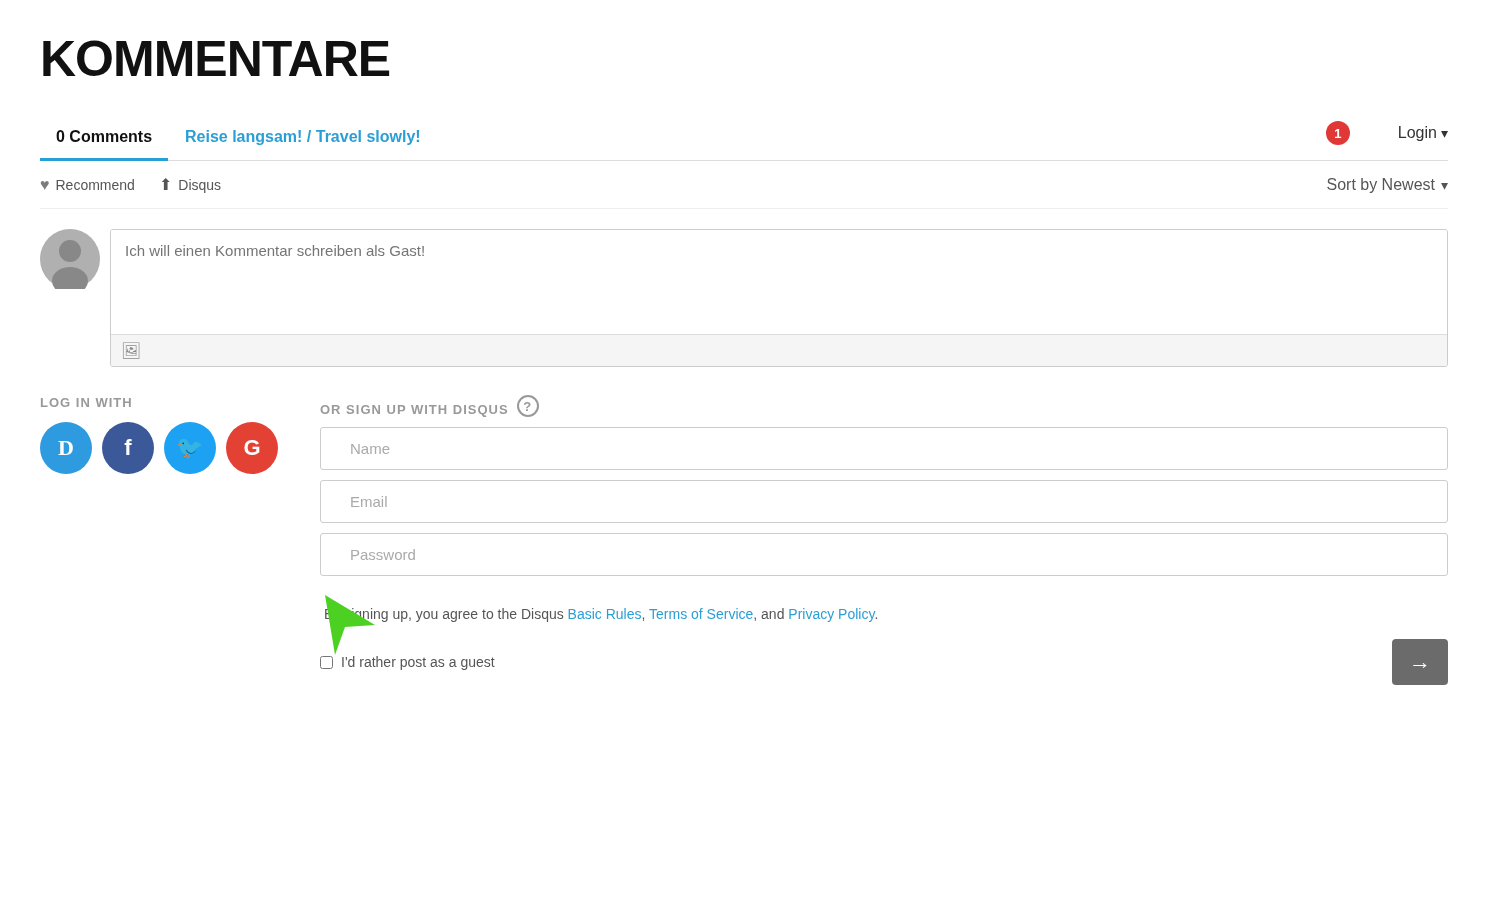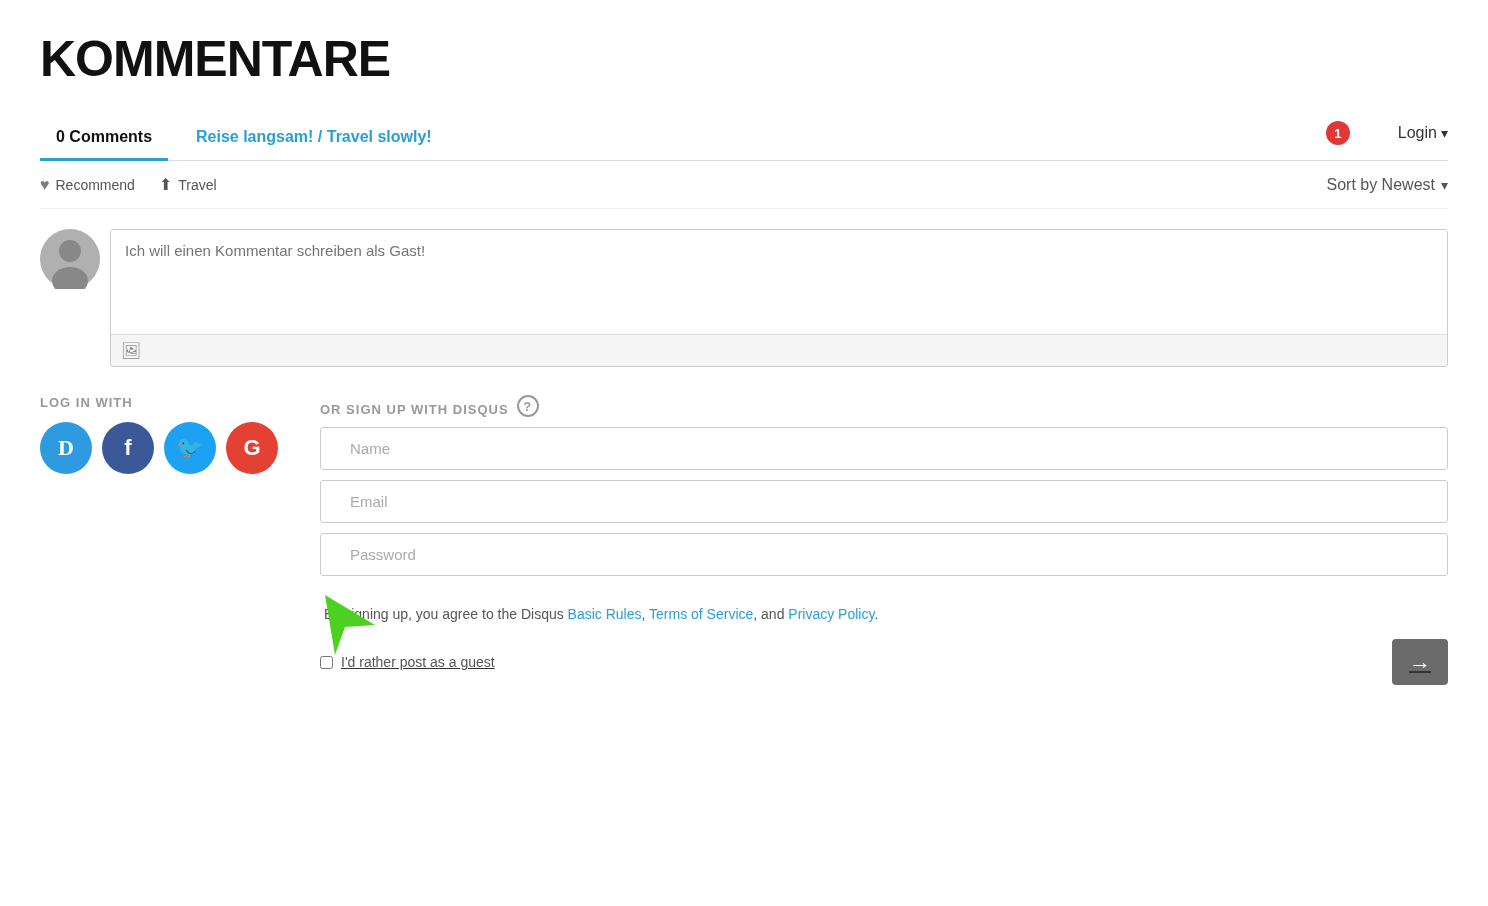--- a/index.html
+++ b/index.html
@@ -22,21 +22,21 @@
     .tabs-bar {
       display: flex;
       align-items: center;
       border-bottom: 1px solid #ddd;
       margin-bottom: 0;
       justify-content: space-between;
     }
 
     .tabs-left {
       display: flex;
-      gap: 12px;
+      gap: 1px;
     }
 
     .tab-item {
       padding: 12px 16px;
       font-size: 16px;
       font-weight: 700;
       color: #333;
       cursor: pointer;
       border-bottom: 3px solid transparent;
       margin-bottom: -1px;
@@ -277,21 +277,20 @@
     .tos-text a {
       color: #2a9fd6;
       text-decoration: none;
     }
 
     .guest-row {
       display: flex;
       align-items: center;
       justify-content: space-between;
       margin-top: 4px;
-      text-decoration: underline;
     }
 
     .guest-label {
       display: flex;
       align-items: center;
       gap: 8px;
       font-size: 14px;
       color: #555;
     }
 
@@ -354,21 +353,21 @@
 </div>
 
 <div class="actions-bar">
   <div class="actions-left">
     <button class="action-btn">
       <span class="heart-icon">♥</span>
       <span>Recommend</span>
     </button>
     <button class="action-btn">
       <span style="font-size:16px;">⬆</span>
-      <span>Travel</span>
+      <span>Disqus</span>
     </button>
   </div>
   <button class="sort-btn">
     <span>Sort by Newest</span>
     <span class="chevron-down"></span>
   </button>
 </div>
 
 <div class="comment-area">
   <div class="avatar-container">

